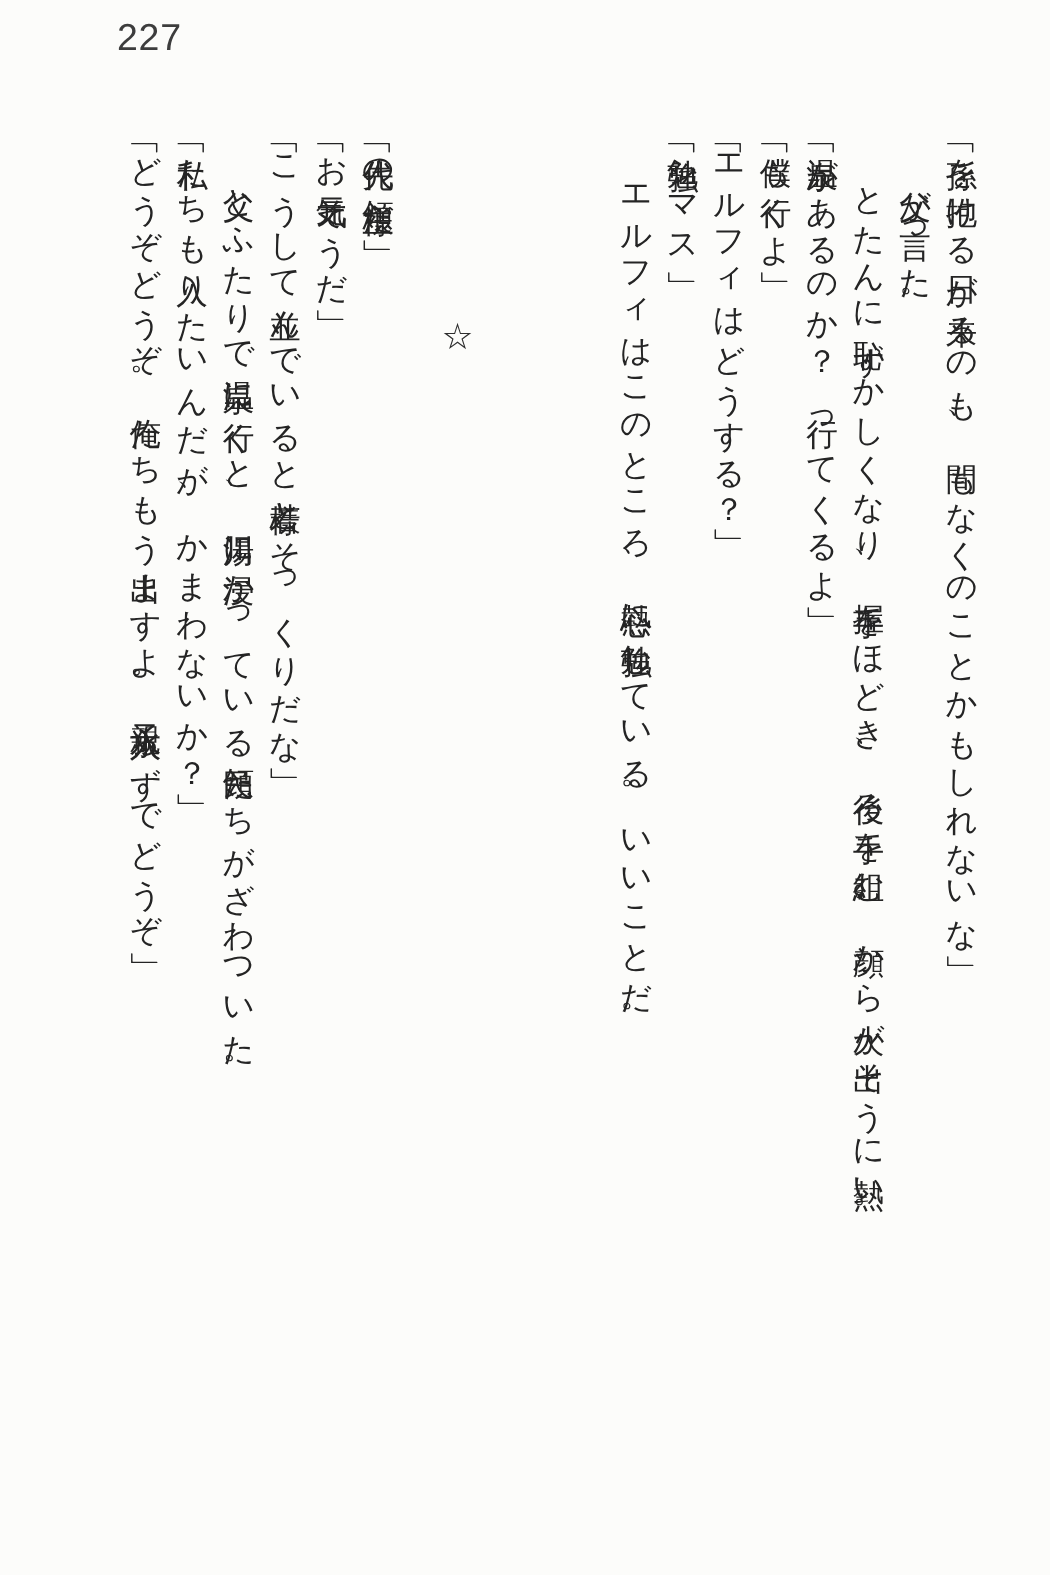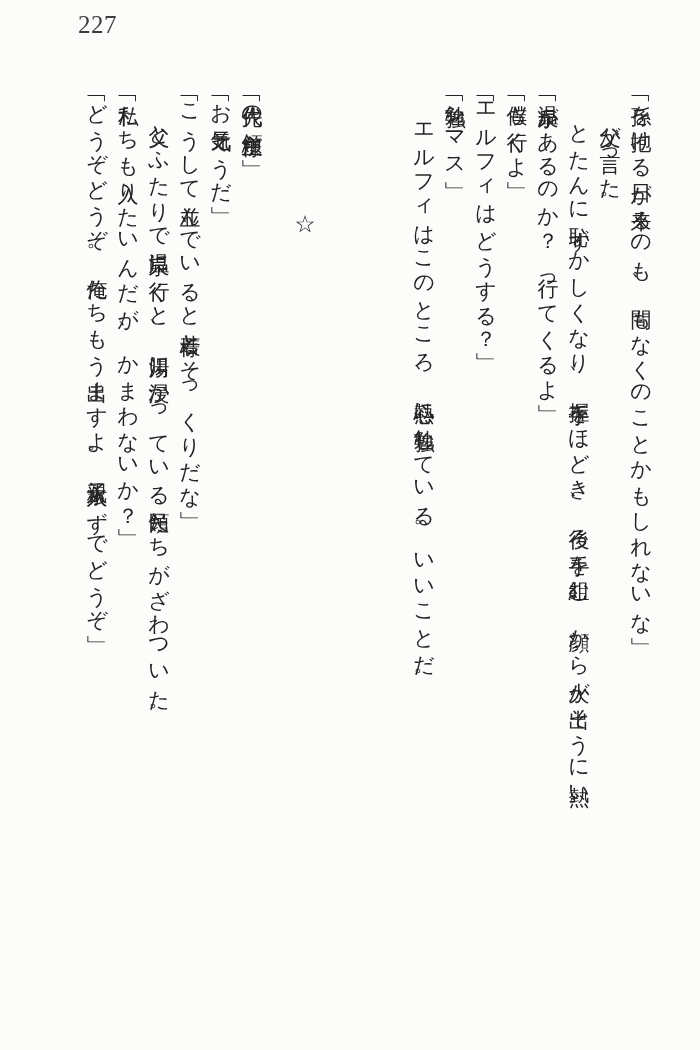--- a/index.html
+++ b/index.html
@@ -14,21 +14,21 @@
     background: #fcfcfa;
     font-family: "Liberation Serif", "DejaVu Serif", serif;
   }
   .page-number {
     position: absolute;
     top: 11px;
     left: 78px;
     font-size: 25px;
     letter-spacing: 0.5px;
     color: #3d3d3d;
-    font-family: Liberation Serif, serif;
+    font-family: Liberation Sans, sans-serif;
   }
   .text-block {
     position: absolute;
     top: 88px;
     right: 44px;
     height: 900px;
     writing-mode: vertical-rl;
     text-orientation: mixed;
     font-size: 21px;
     line-height: 31px;

